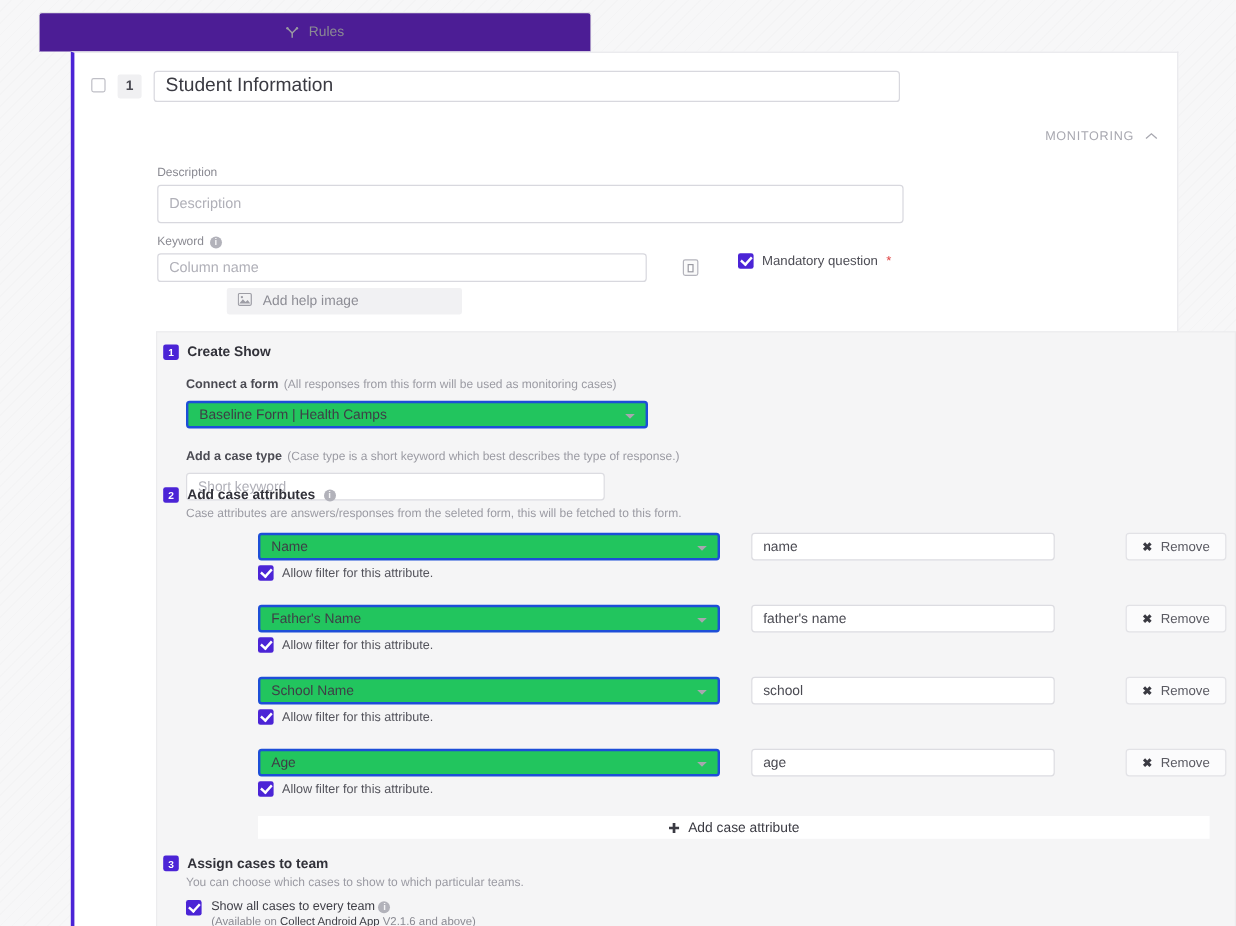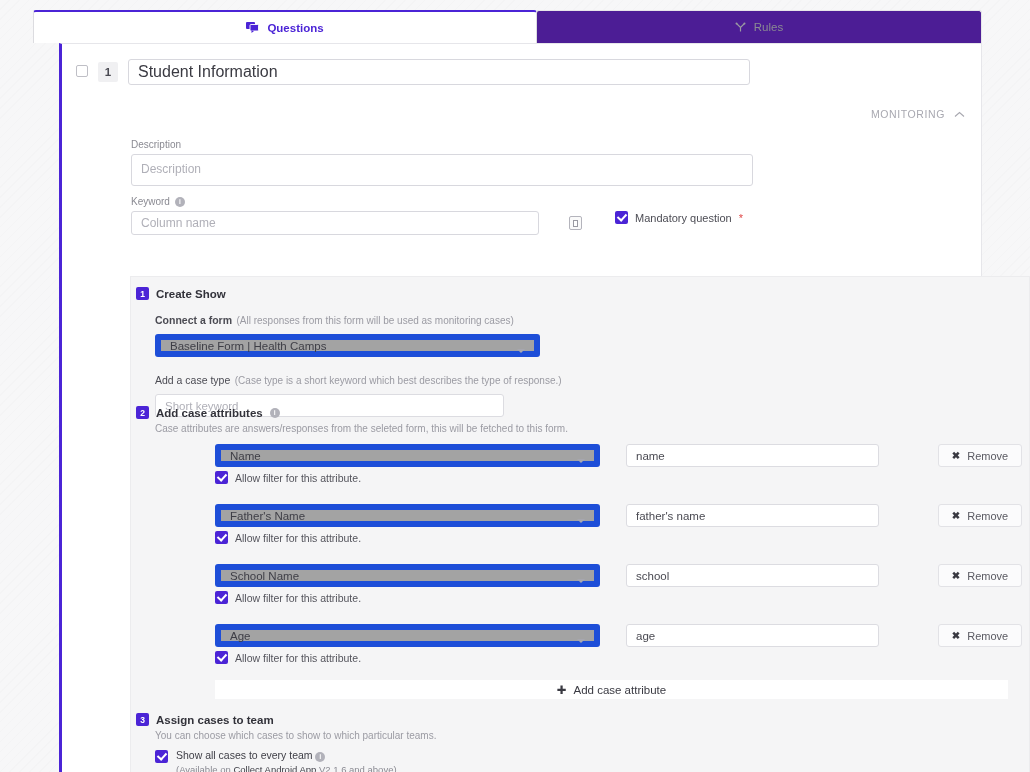--- a/index.html
+++ b/index.html
@@ -234,23 +234,23 @@
     font-size: 8px;
     font-weight: bold;
     display: inline-flex;
     align-items: center; justify-content: center;
     font-style: normal;
   }
   .sublabel { font-size: 10.5px; color: #4b4b53; }
   .subnote  { font-size: 10px; color: #9b9ba3; font-weight: normal; }
 
   .select {
-    border: 6px solid #1d4ed8;
+    border: 2px solid #1d4ed8;
     border-radius: 3px;
-    background: #a3a3a3;
+    background: #22c55e;
     height: 23px;
     display: flex; align-items: center;
     padding: 0 9px;
     font-size: 11.5px;
     color: #3e3e46;
     cursor: pointer;
     position: relative;
   }
   .caret {
     position: absolute; right: 9px; top: 9px;
@@ -323,30 +323,20 @@
     display: flex; align-items: flex-start; gap: 8px;
   }
   .showall-txt { font-size: 10.5px; color: #3e3e46; }
   .showall-sub { font-size: 9.5px; color: #8a8a92; margin-top: 2px; }
   .ulink { text-decoration: underline; color: #3e3e46; cursor: pointer; }
 </style>
 </head>
 <body>
 
 <div class="tabbar">
-  <div class="tab active">
-    <span class="ticon">
-      <svg width="13" height="11" viewBox="0 0 13 11">
-        <rect x="0" y="0" width="9" height="7" rx="1" fill="#4b24d6"></rect>
-        <rect x="4" y="2.5" width="8.5" height="6.5" rx="1" fill="#4b24d6" stroke="#fff" stroke-width="0.9"></rect>
-        <path d="M5.5 8.5 L5.5 11 L8 9" fill="#4b24d6"></path>
-      </svg>
-    </span>
-    <span>Questions</span>
-  </div>
   <div class="tab inactive">
     <span class="ticon">
       <svg width="11" height="11" viewBox="0 0 11 11">
         <path d="M1.5 1.5 L5.5 5.5 L9.5 1.5" stroke="#9a9aa2" stroke-width="1.2" fill="none"></path>
         <path d="M5.5 5.5 L5.5 9.5" stroke="#9a9aa2" stroke-width="1.2" fill="none"></path>
         <circle cx="1.5" cy="1.5" r="1" fill="#9a9aa2"></circle>
         <circle cx="9.5" cy="1.5" r="1" fill="#9a9aa2"></circle>
       </svg>
     </span>
     <span>Rules</span>
@@ -387,41 +377,51 @@
         </span>
     </div>
   </div>
 
   <div class="mand">
     <span class="cb"></span>
     <span>Mandatory question</span>
     <span class="req-star">*</span>
   </div>
 
+  <button class="helpbtn">
+    <span>
+      <svg width="12" height="11" viewBox="0 0 12 11">
+        <rect x="0.6" y="0.6" width="10.8" height="9.8" rx="1" stroke="#9d9da5" stroke-width="1" fill="none"></rect>
+        <circle cx="3.6" cy="3.6" r="1" fill="#9d9da5"></circle>
+        <path d="M1.4 9 L4.4 5.4 L6.6 7.6 L8.4 6 L10.6 9 Z" fill="#9d9da5"></path>
+      </svg>
+    </span>
+    <span>Add help image</span>
+  </button>
 
   <div class="panel">
 
     <div style="position:absolute; left:5px; top:10px;">
       <div class="step">
         <span class="stepnum">1</span>
         <span>Create Show</span>
       </div>
       <div style="margin:10px 0 0 19px;">
         <div>
           <span class="sublabel" style="font-weight:bold">Connect a form</span>
           <span class="subnote">(All responses from this form will be used as monitoring cases)</span>
         </div>
         <div class="select" style="width:385px; margin-top:6px;">
           <span>Baseline Form | Health Camps</span>
           <span class="caret"></span>
         </div>
       </div>
       <div style="margin:13px 0 0 19px;">
         <div>
-          <span class="sublabel" style="font-weight:normal">Add a case type</span>
+          <span class="sublabel" style="font-weight:bold">Add a case type</span>
           <span class="subnote">(Case type is a short keyword which best describes the type of response.)</span>
         </div>
         <input class="tinput" style="width: 349px; margin-top: 6px;" type="text" placeholder="Short keyword">
       </div>
     </div>
 
     <div style="position:absolute; left:5px; top:129px;">
       <div class="step">
         <span class="stepnum">2</span>
         <span>Add case attributes</span>

